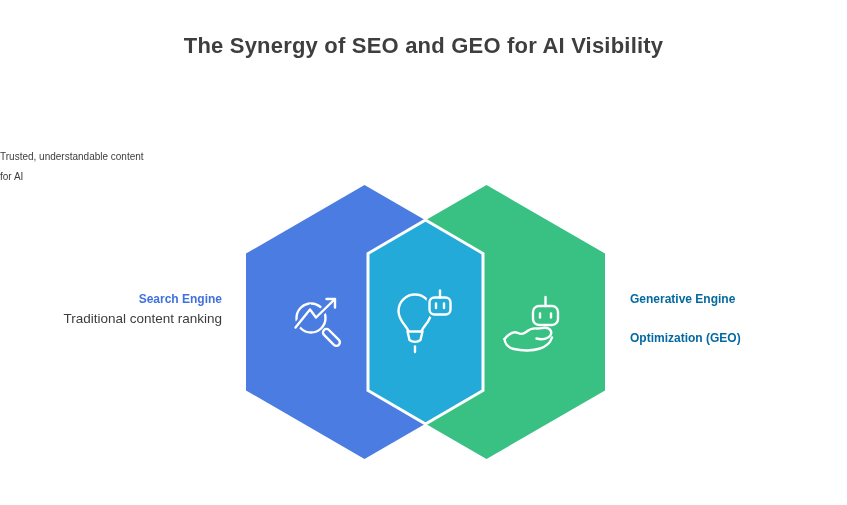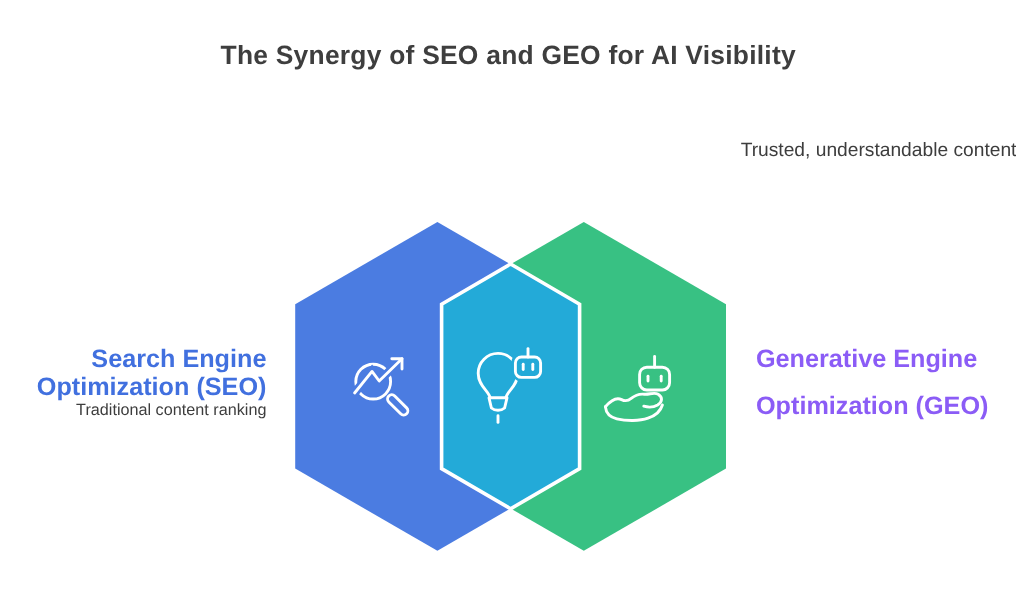--- a/index.html
+++ b/index.html
@@ -9,29 +9,29 @@
   }
   .title{
     position:absolute;top:33px;left:0;width:847px;text-align:center;
     font-size:22px;font-weight:bold;color:#3e3e3e;letter-spacing:0.2px;
   }
   .center-heading{
     position:absolute;top:101px;left:0;width:847px;text-align:center;
     font-size:18px;font-weight:bold;color:#29abe2;
   }
   .center-desc{
-    position:absolute;top:116px;left:0;width:847px;text-align:right;
-    font-size:16px;line-height:20px;color:#3d3d3d;
+    position:absolute;top:147px;left:0;width:847px;text-align:left;
+    font-size:10px;line-height:20px;color:#3d3d3d;
   }
   .side-block{position:absolute;top:288px;}
   .side-block.left{right:625px;text-align:right;}
   .side-block.right{left:630px;text-align:left;}
-  .side-heading{font-size:21px;font-weight:bold;line-height:23px;white-space:nowrap;}
+  .side-heading{font-size:12px;font-weight:bold;line-height:23px;white-space:nowrap;}
   .side-heading.seo{color:#4170df;}
-  .side-heading.geo{color:#8b5cf6;}
+  .side-heading.geo{color:#0369a1;}
   .side-desc{font-size:13.5px;color:#3d3d3d;white-space:nowrap;}
   svg{position:absolute;top:0;left:0;}
   .icon-stroke{fill:none;stroke:#ffffff;stroke-width:2.4;stroke-linecap:round;stroke-linejoin:round;}
   .halo{fill:none;stroke-width:7;stroke-linecap:butt;}
 </style>
 </head>
 <body>
 
 <div class="stage">
 
@@ -70,26 +70,26 @@
       <path class="icon-stroke" d="M551,313.5 L551,317.5"></path>
       <path class="icon-stroke" d="M504.5,339 C510,332.5 514,331 518,333 C521,334.5 523,334.5 526,332 C529,329.5 533,328 537,328.5 C541,329 545,326.5 548.5,328.5 C552.5,331 552,335 548,337.5 C544.5,339.5 540,339.5 536.5,338.5"></path>
       <path class="icon-stroke" d="M504.5,339 C505,344 508,347.5 514,349 C522,351 533,351 540,348.5 C546,346.5 550.5,342.5 552,337.5"></path>
     </g>
   </svg>
 
   <div class="title">The Synergy of SEO and GEO for AI Visibility</div>
 
   <div class="center-desc">
     <span style="display:block;">Trusted, understandable content</span>
+    <span style="display:block;">for AI</span>
   </div>
 
   <div class="side-block left">
     <div class="side-heading seo">
       <span style="display:block;">Search Engine</span>
-      <span style="display:block;">Optimization (SEO)</span>
     </div>
     <div class="side-desc">Traditional content ranking</div>
   </div>
 
   <div class="side-block right">
     <div class="side-heading geo">
       <span style="display:block;">Generative Engine</span>
       <span style="display:block;margin-top:16px;">Optimization (GEO)</span>
     </div>
   </div>

